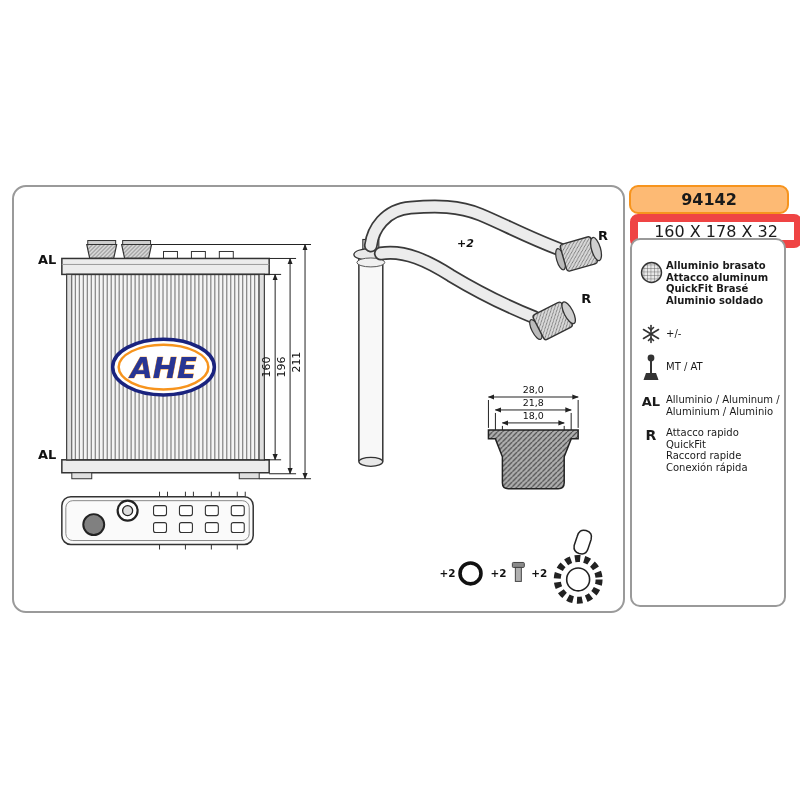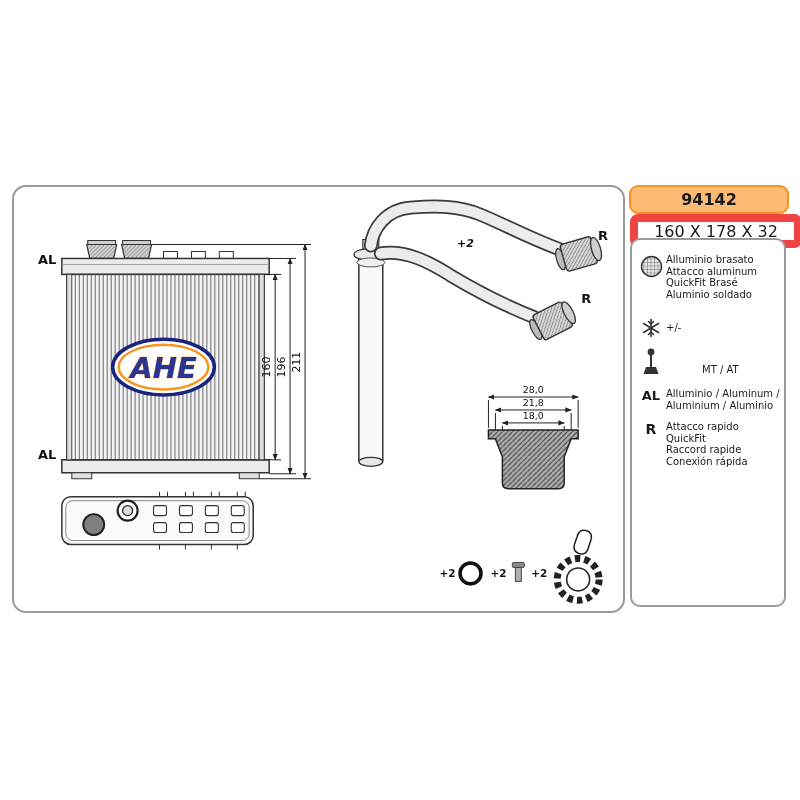--- a/index.html
+++ b/index.html
@@ -15,23 +15,23 @@
   .size-box{position:absolute;left:630px;top:214px;width:156px;height:18px;
         border:8px solid #ef4444;border-radius:8px;display:flex;align-items:center;justify-content:center;
         font-size:16px;background:#fff;}
   .legend-box{position:absolute;left:630px;top:238px;width:156px;height:369px;
         border:2px solid #9a9a9a;border-radius:10px;background:#fff;
         padding:6px 4px 4px 4px;box-sizing:border-box;}
   .lg-row{display:flex;align-items:flex-start;}
   .lg-icon{width:30px;min-width:30px;display:flex;justify-content:center;align-items:flex-start;padding-top:1px;}
   .lg-text{font-size:10px;line-height:11.5px;color:#1a1a1a;}
   .lg-sym{width:30px;min-width:30px;text-align:center;font-weight:bold;}
-  .row-material{margin-top:8px;}
+  .row-material{margin-top:14px;font-weight:bold;}
   .row-ac{margin-top:17px;align-items:center;}
-  .row-trans{margin-top:9px;align-items:flex-end;gap:36px;}
+  .row-trans{margin-top:9px;align-items:center;}
   .row-al{margin-top:13px;}
   .row-r{margin-top:10px;}
 </style>
 </head>
 <body>
 
 <div class="page">
 
   <div class="main-panel">
     <svg viewBox="0 0 611 424">

